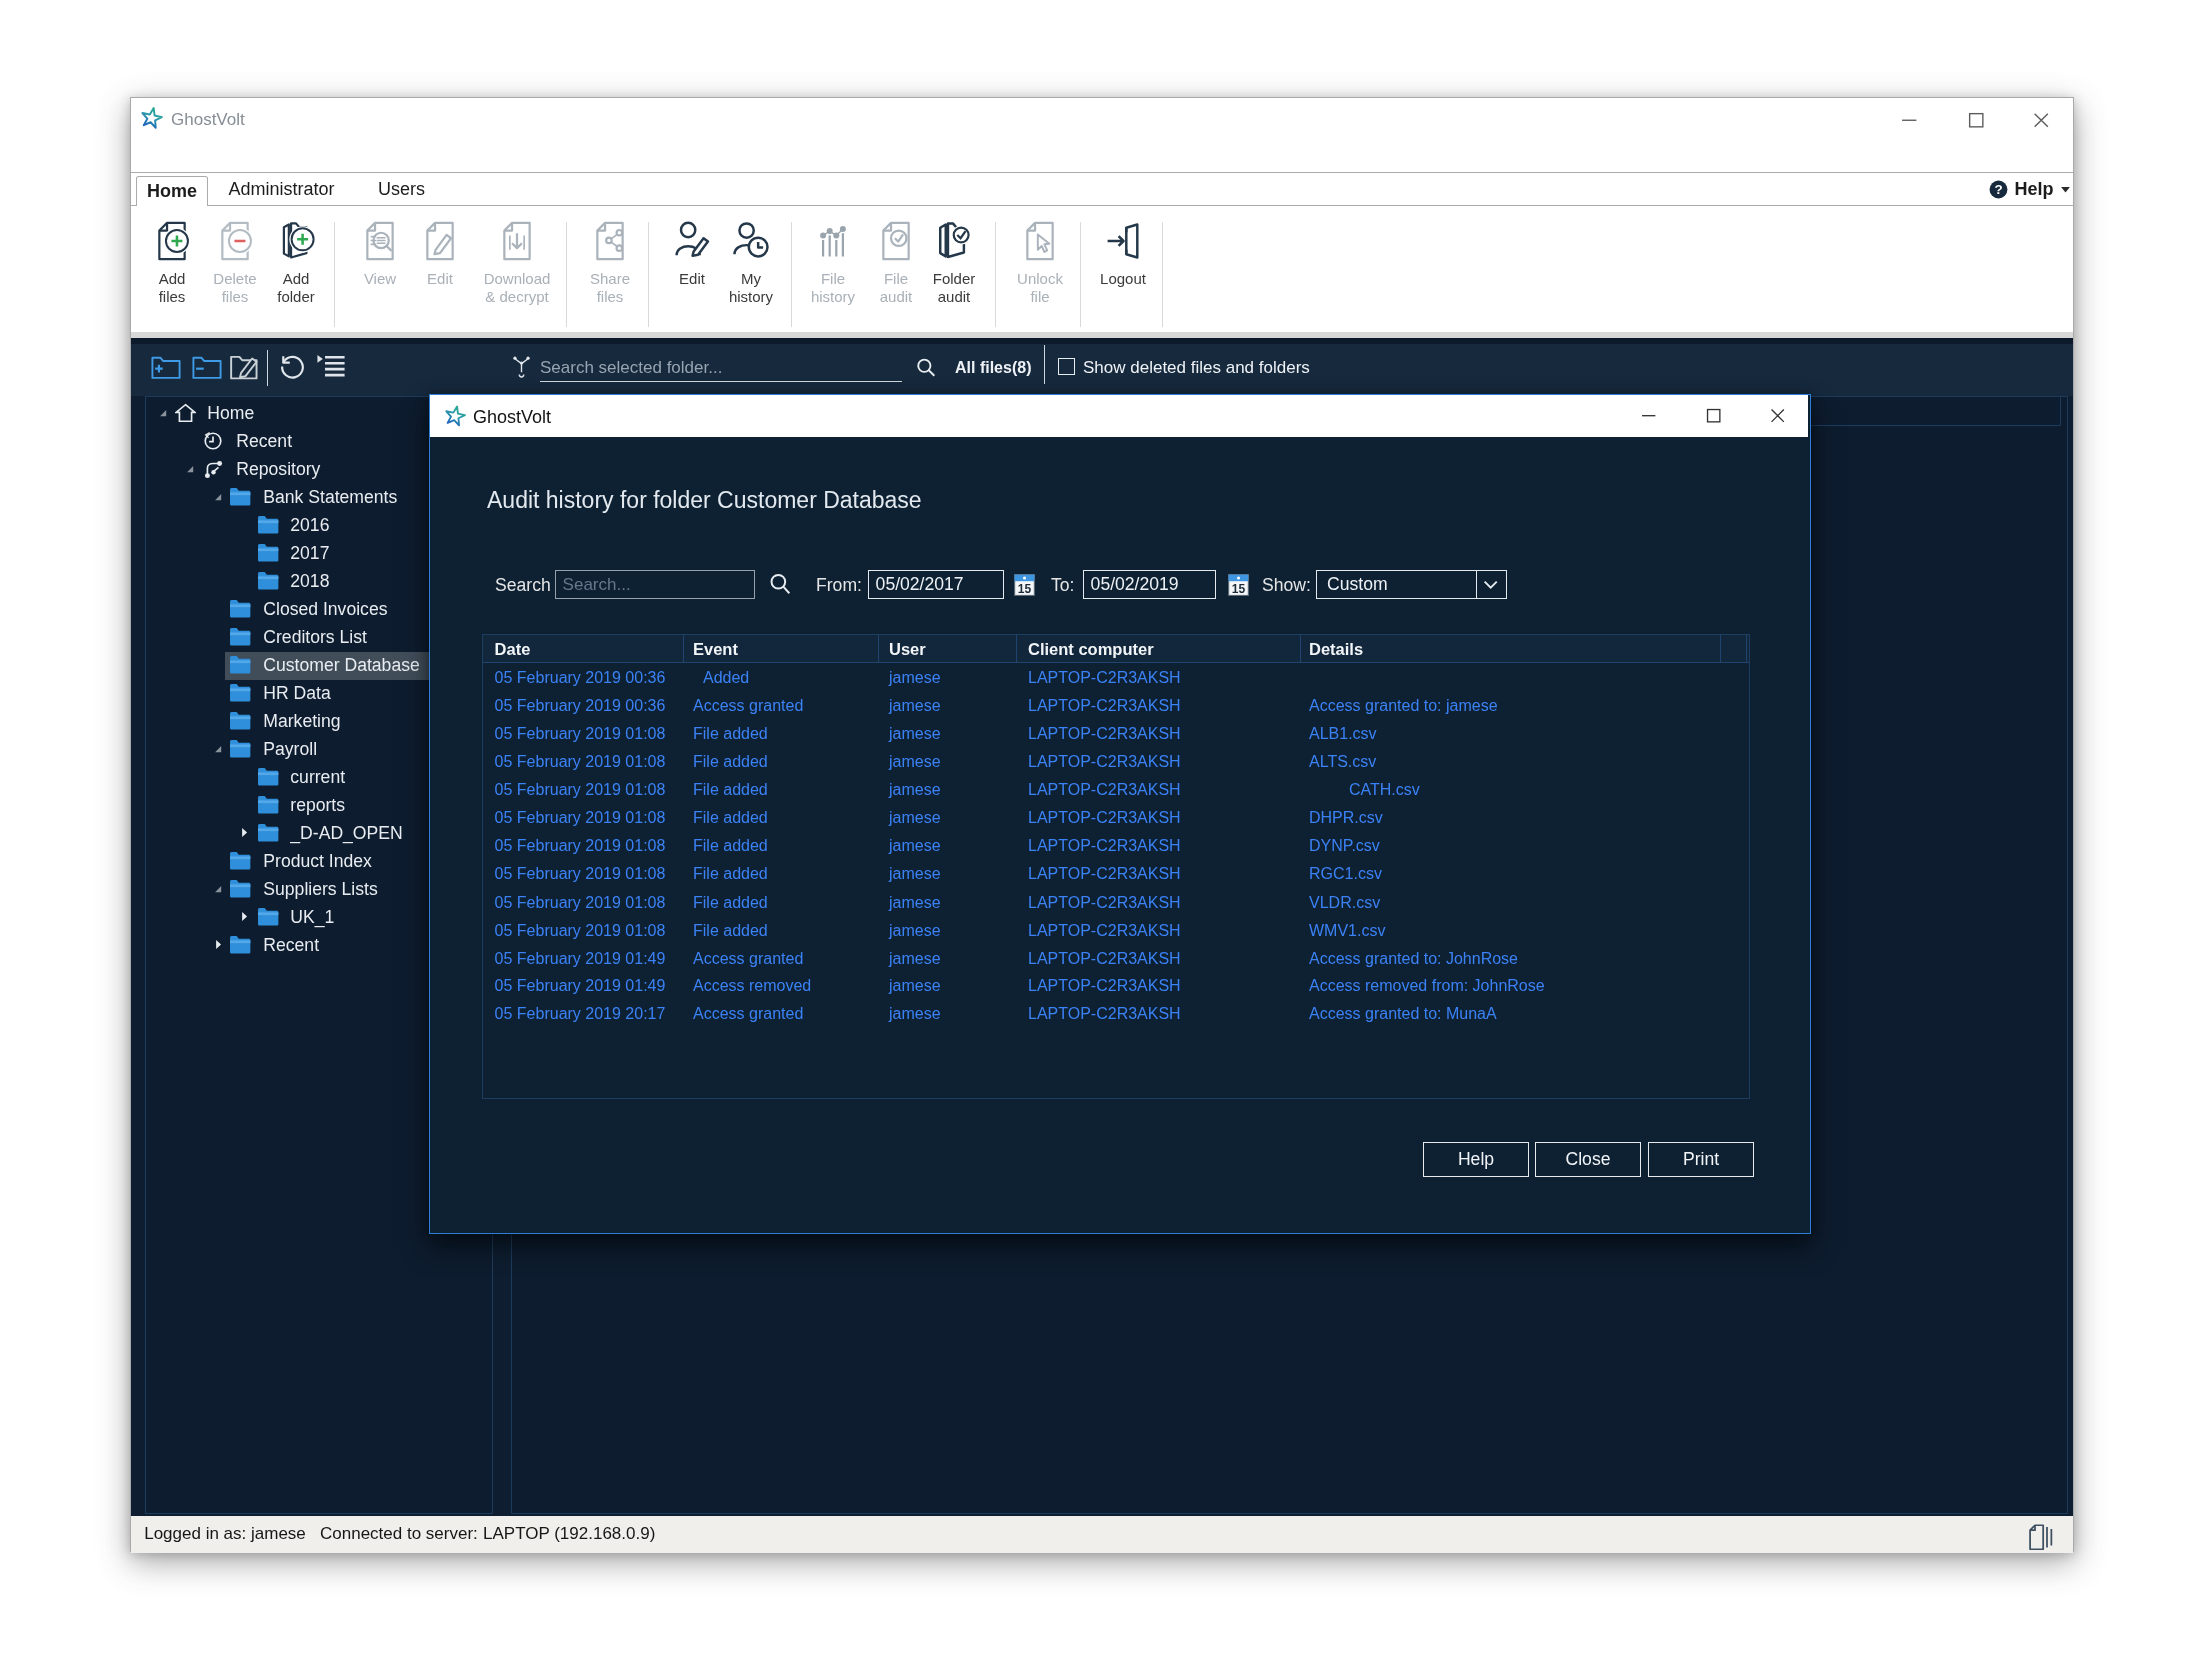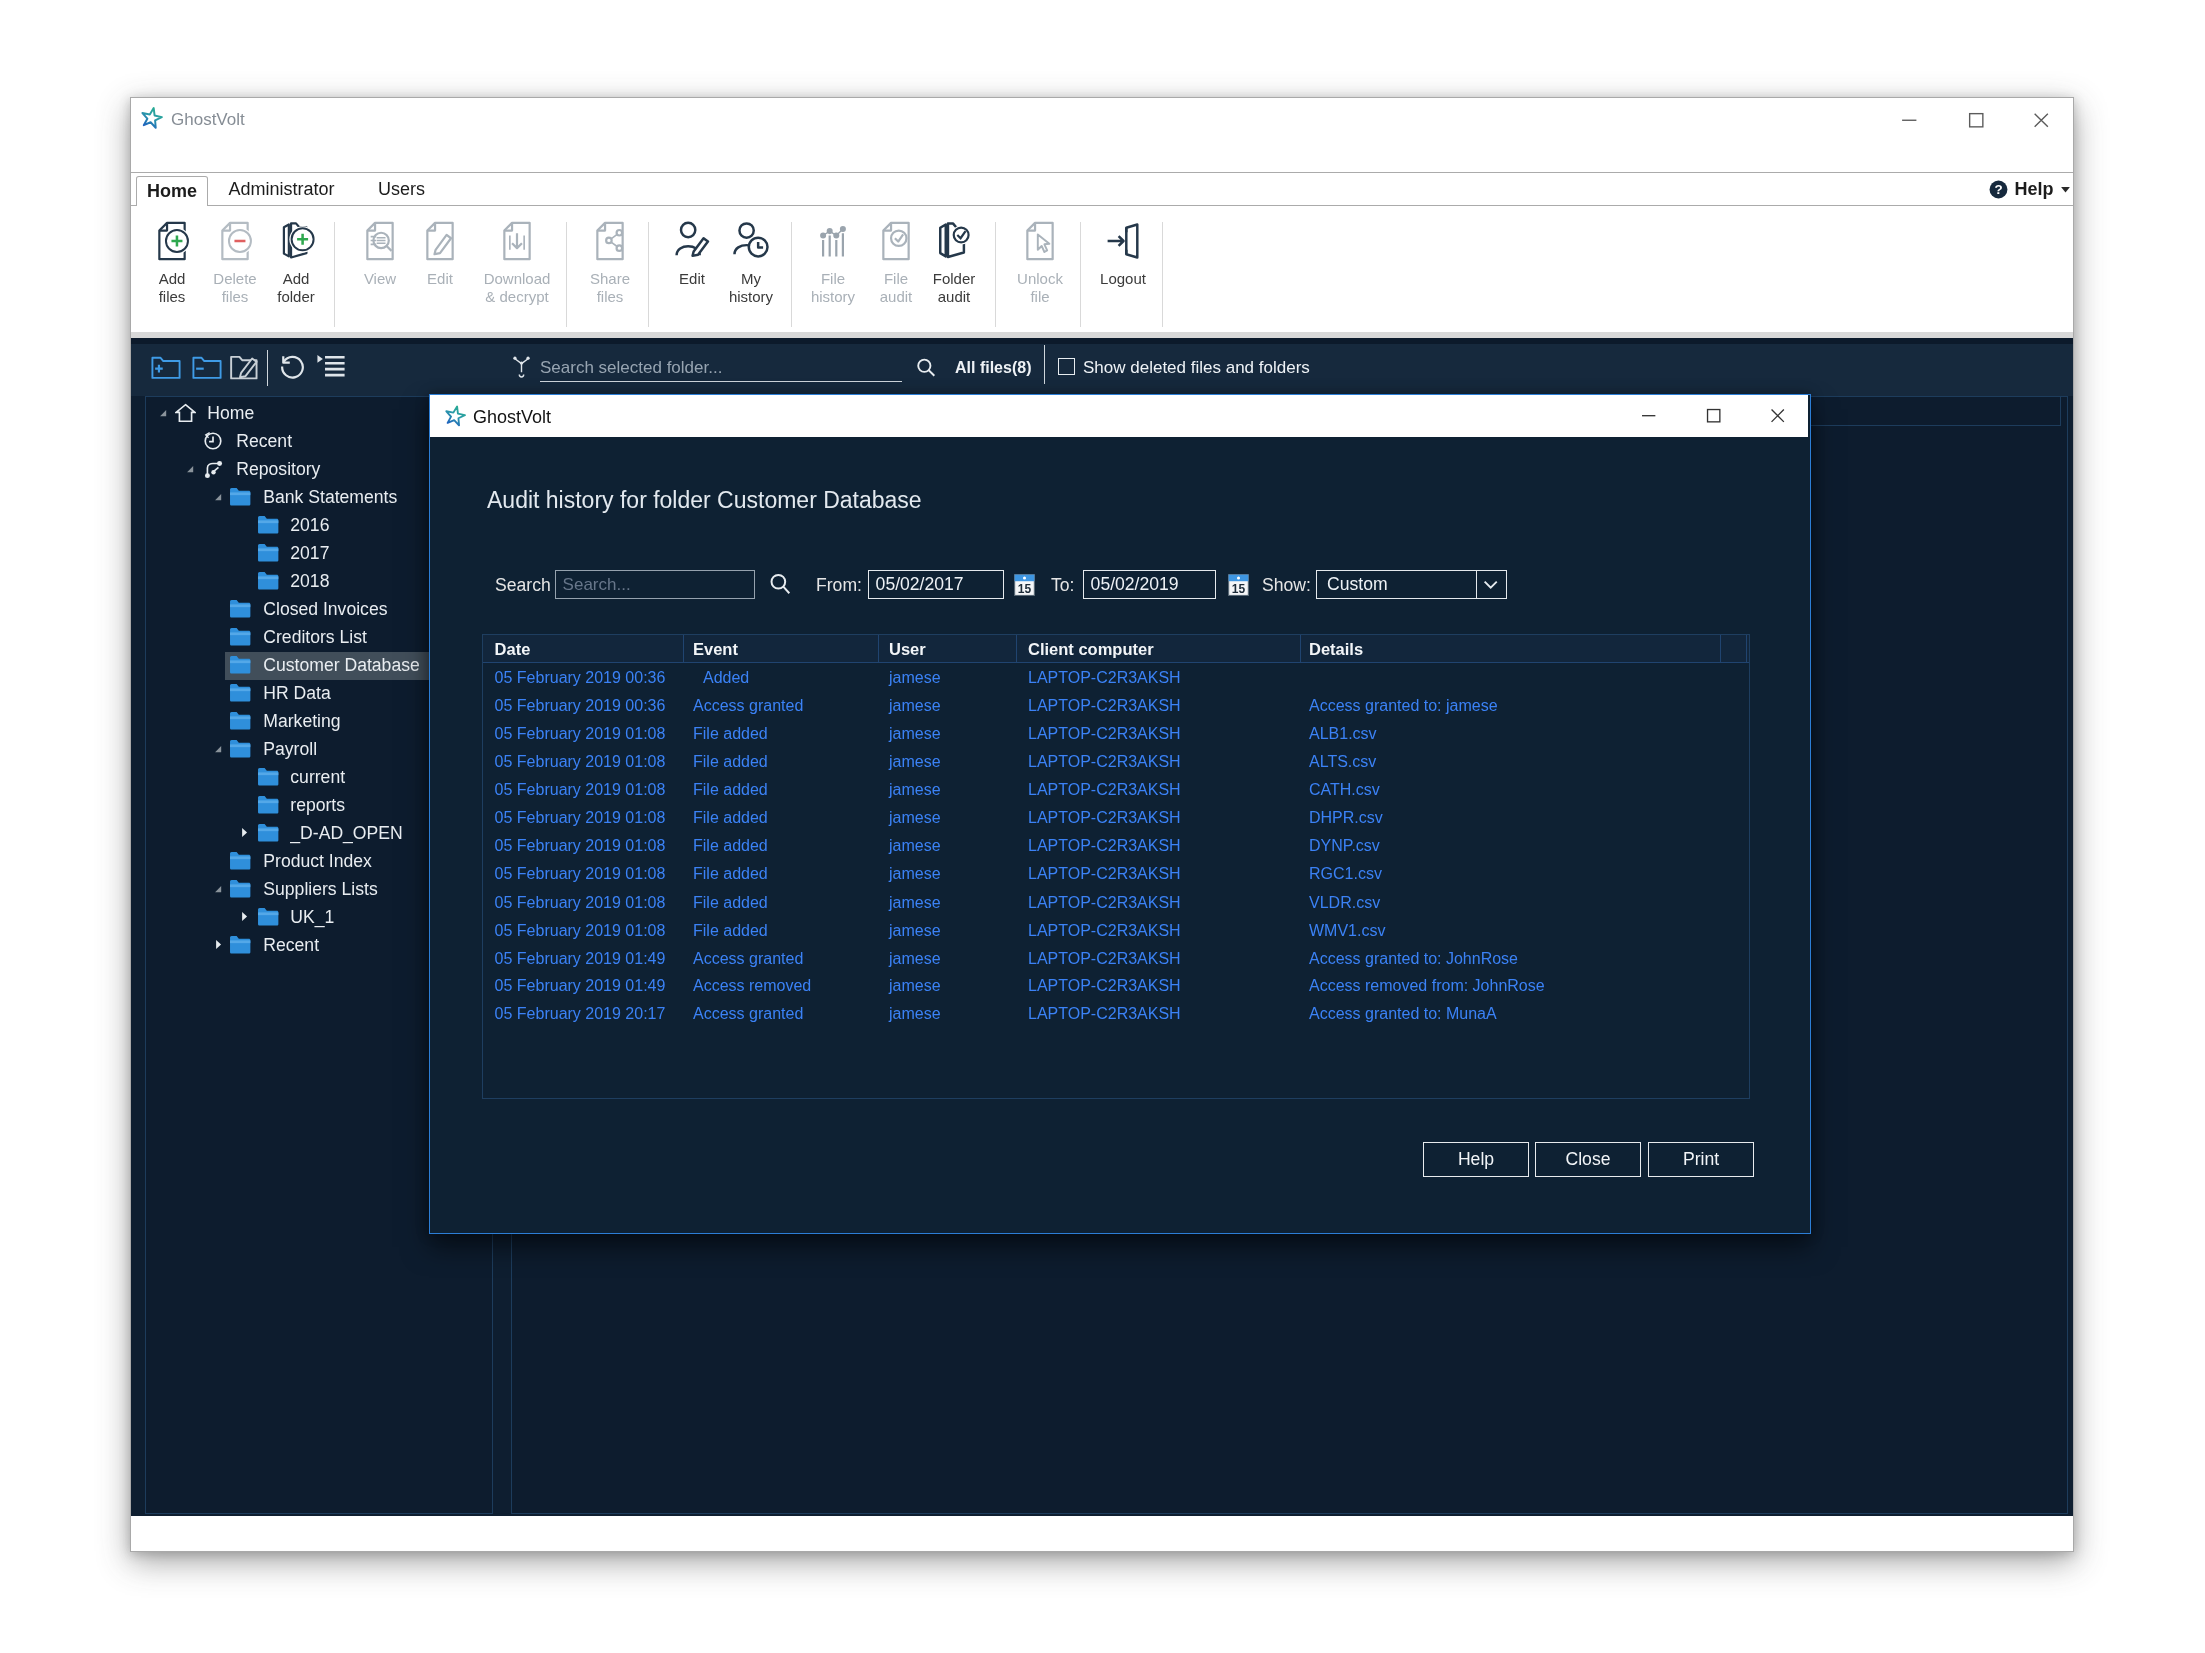--- a/index.html
+++ b/index.html
@@ -482,20 +482,32 @@
               <path d="M0,3 C0,1.5 1,0 3,0 H12 L16,5 H34 C36,5 37,6 37,8 V29 C37,31 36,32 34,32 H3 C1,32 0,31 0,29 Z" fill="#2f8fdb"></path>
               <path d="M0,8 H37 V13 H0 Z" fill="#54a8e8"></path>
             </svg>
             <span style="position:absolute;left:117px;top:3.9px">Recent</span>
           </div>
       </div>
       <div id="filespanel">
           <div id="fileshead"></div>
         </div>
     </div>
+    <div id="statusbar">
+      <span style="left:13.2px">Logged in as: jamese</span>
+      <span style="left:189px">Connected to server:</span>
+      <span style="left:352px">LAPTOP (192.168.0.9)</span>
+      <svg style="position:absolute;left:1898px;top:7.7px" width="24" height="26.5" viewBox="0 0 44 48">
+          <g fill="none" stroke="#3d4f60" stroke-width="3.2" stroke-linejoin="round">
+            <path d="M11,2 H26 V46 H2 V11 Z"></path>
+            <path d="M11,2 V11 H2"></path>
+            <path d="M33,5 V43 M41,9 V39"></path>
+          </g>
+        </svg>
+    </div>
   </div>
   <div id="modal">
     <div id="mtitle">
       <svg style="position:absolute;left:13.8px;top:9.4px" width="22" height="25" viewBox="0 0 42 45">
         <path d="M25.0,3.4 L26.6,16.9 L39.9,20.0 L27.6,25.8 L28.7,39.4 L19.4,29.4 L6.9,34.7 L13.4,22.8 L4.5,12.5 L17.9,15.1 Z" fill="none" stroke="url(#gv)" stroke-width="3.6" stroke-linejoin="round"></path>
       </svg>
       <div class="appname">GhostVolt</div>
       <svg class="mwbtn" style="left:1211px;top:13.2px" width="15.4" height="15.4" viewBox="0 0 30 30">
           <path d="M2,15 H28" stroke="#333" stroke-width="2.6" fill="none"></path>
         </svg>
@@ -577,21 +589,21 @@
           <span style="left:210px">File added</span>
           <span style="left:406px">jamese</span>
           <span style="left:545px">LAPTOP-C2R3AKSH</span>
           <span style="left:826px">ALTS.csv</span>
         </div>
       <div class="mrow" style="top:140px">
           <span style="left:11.6px">05 February 2019 01:08</span>
           <span style="left:210px">File added</span>
           <span style="left:406px">jamese</span>
           <span style="left:545px">LAPTOP-C2R3AKSH</span>
-          <span style="left:826px">CATH.csv</span>
+          <span style="left:866px">CATH.csv</span>
         </div>
       <div class="mrow" style="top:168px">
           <span style="left:11.6px">05 February 2019 01:08</span>
           <span style="left:210px">File added</span>
           <span style="left:406px">jamese</span>
           <span style="left:545px">LAPTOP-C2R3AKSH</span>
           <span style="left:826px">DHPR.csv</span>
         </div>
       <div class="mrow" style="top:196px">
           <span style="left:11.6px">05 February 2019 01:08</span>

